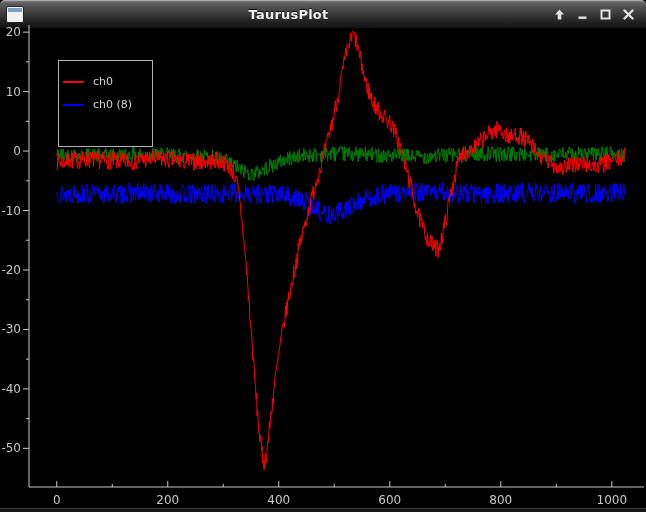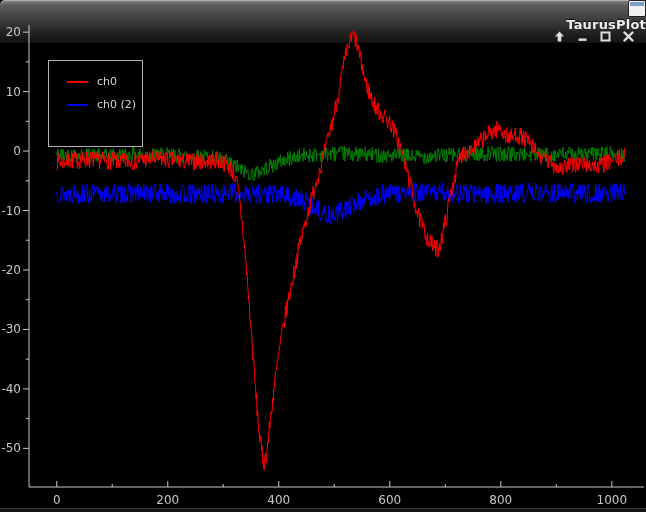--- a/index.html
+++ b/index.html
@@ -1,25 +1,25 @@
 <!DOCTYPE html>
 <html><head>
 <meta charset="utf-8">
 <style>
   html,body{margin:0;padding:0;background:#000;}
   body{width:646px;height:512px;overflow:hidden;font-family:"DejaVu Sans",sans-serif;}
   .window{position:relative;width:646px;height:512px;background:#000;}
 
   
   .titlebar{
-    position:absolute;top:0;left:0;width:646px;height:43px;
+    position:absolute;top:0;left:0;width:646px;height:28px;
     background:linear-gradient(to bottom,#8a8a8a 0%,#5d5d5d 12%,#3c3c3c 48%,#232323 75%,#121212 100%);
     border-radius:5px 5px 0 0;
     box-shadow:inset 0 1px 0 rgba(255,255,255,.35);
-    display:flex;align-items:flex-end;flex-direction:column;
+    display:flex;align-items:center;
   }
   .win-icon{
     width:16px;height:15px;margin-left:6px;
     background:#f2f2f2;border:1px solid #222;border-radius:2px;
     position:relative;flex:0 0 auto;
   }
   .win-icon .bar{position:absolute;top:1px;left:1px;right:1px;height:4px;background:#7d9fc7;}
   .title{
     flex:1;text-align:center;color:#f0f0f0;font-size:13px;font-weight:bold;
     text-shadow:0 -1px 1px rgba(0,0,0,.8);letter-spacing:.2px;
@@ -28,23 +28,23 @@
   .tb-buttons{display:flex;gap:10px;margin-right:11px;flex:0 0 auto;}
   .tb-btn{width:13px;height:14px;display:flex;align-items:center;justify-content:center;cursor:default;}
   .tb-btn svg{display:block;}
 
   
   .plot{position:absolute;top:25px;left:0;width:646px;height:487px;}
   .plot svg{display:block;}
 
   
   .legend{
-    position:absolute;left:48px;top:35px;width:95px;height:87px;
+    position:absolute;left:58px;top:35px;width:95px;height:87px;
     border:1px solid #b4b4b4;background:#000;
-    padding:9px 0 0 18px;box-sizing:border-box;
+    padding:9px 0 0 4px;box-sizing:border-box;
   }
   .legend-row{display:flex;align-items:center;height:23px;}
   .legend-swatch{width:21px;height:2px;margin-right:9px;flex:0 0 auto;}
   .legend-label{color:#d4d4d4;font-size:11px;line-height:11px;white-space:nowrap;}
 </style>
 </head>
 <body>
 
 <div class="window">
 
@@ -133,18 +133,18 @@
         <line x1="0" y1="483.5" x2="646" y2="483.5" stroke="#383838"></line>
       </svg>
 
     <div class="legend">
       <div class="legend-row">
         <div class="legend-swatch" style="background: rgb(255, 0, 0);"></div>
         <div class="legend-label">ch0</div>
       </div>
       <div class="legend-row">
         <div class="legend-swatch" style="background: rgb(0, 0, 255);"></div>
-        <div class="legend-label">ch0 (2)</div>
+        <div class="legend-label">ch0 (8)</div>
       </div>
     </div>
   </div>
 
 </div>
 
 </body></html>

